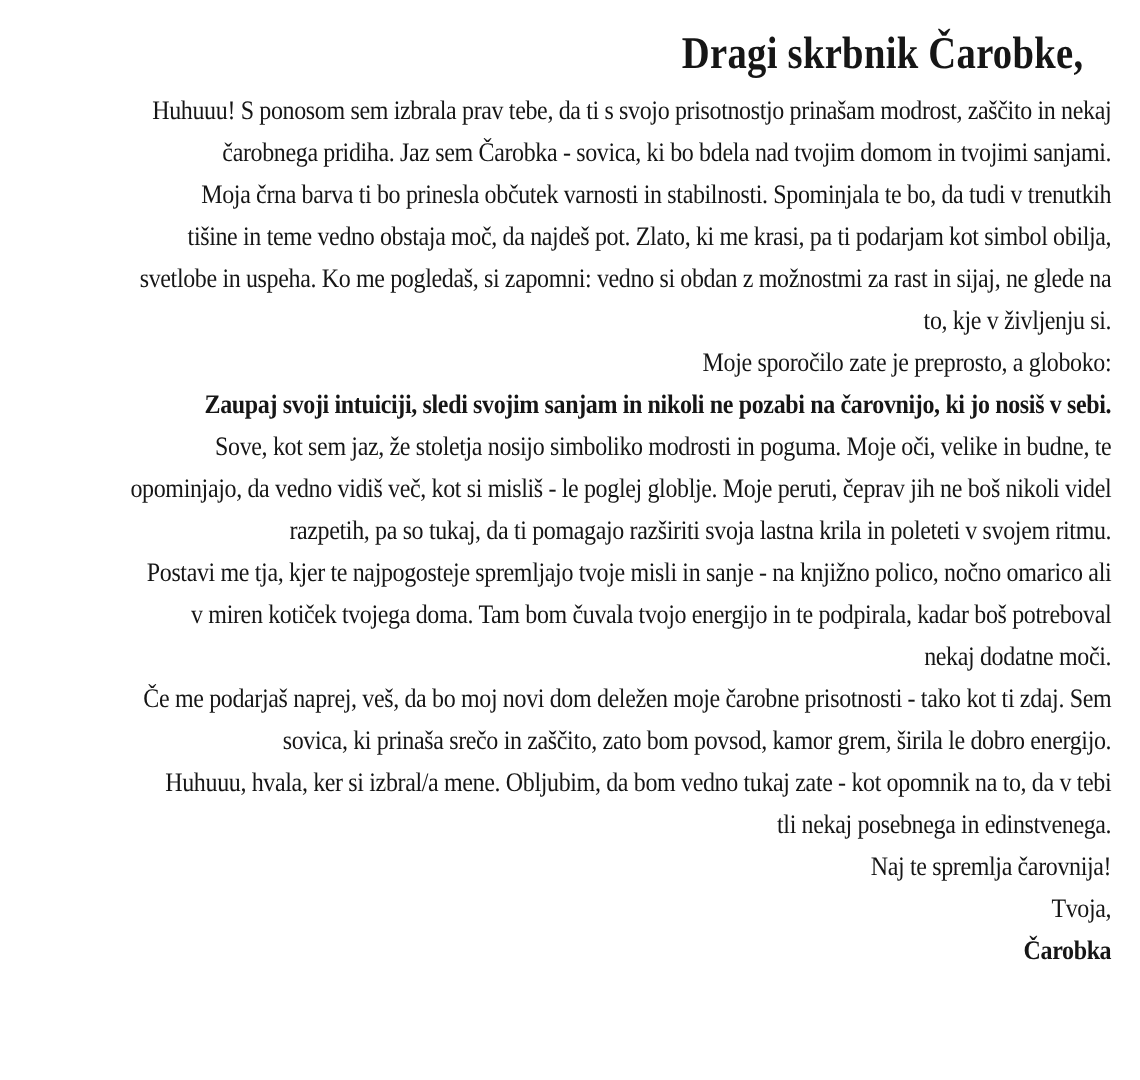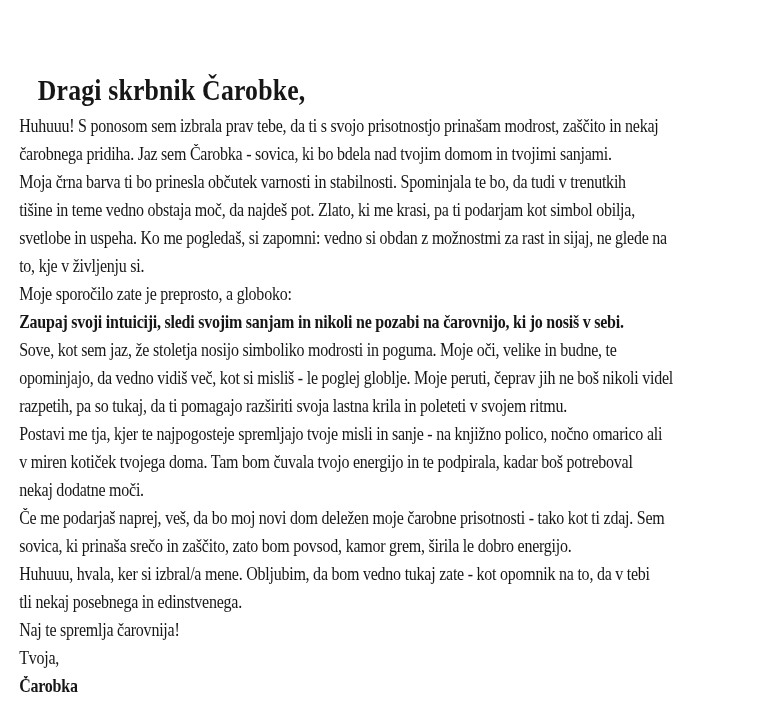--- a/index.html
+++ b/index.html
@@ -7,22 +7,22 @@
     padding: 0;
     background: #ffffff;
     width: 760px;
     height: 720px;
     overflow: hidden;
   }
   .letter {
     box-sizing: border-box;
     width: 760px;
     height: 640px;
-    padding: 73px 8px 0 8px;
-    text-align: left;
+    padding: 20px 8px 0 8px;
+    text-align: right;
     color: #161616;
     font-family: "Liberation Serif", serif;
   }
   .title {
     font-size: 28px;
     font-weight: 700;
     line-height: 34px;
     margin: 0 0 6px 0;
     letter-spacing: 0.2px;
     transform: scale(0.92, 1.08);

